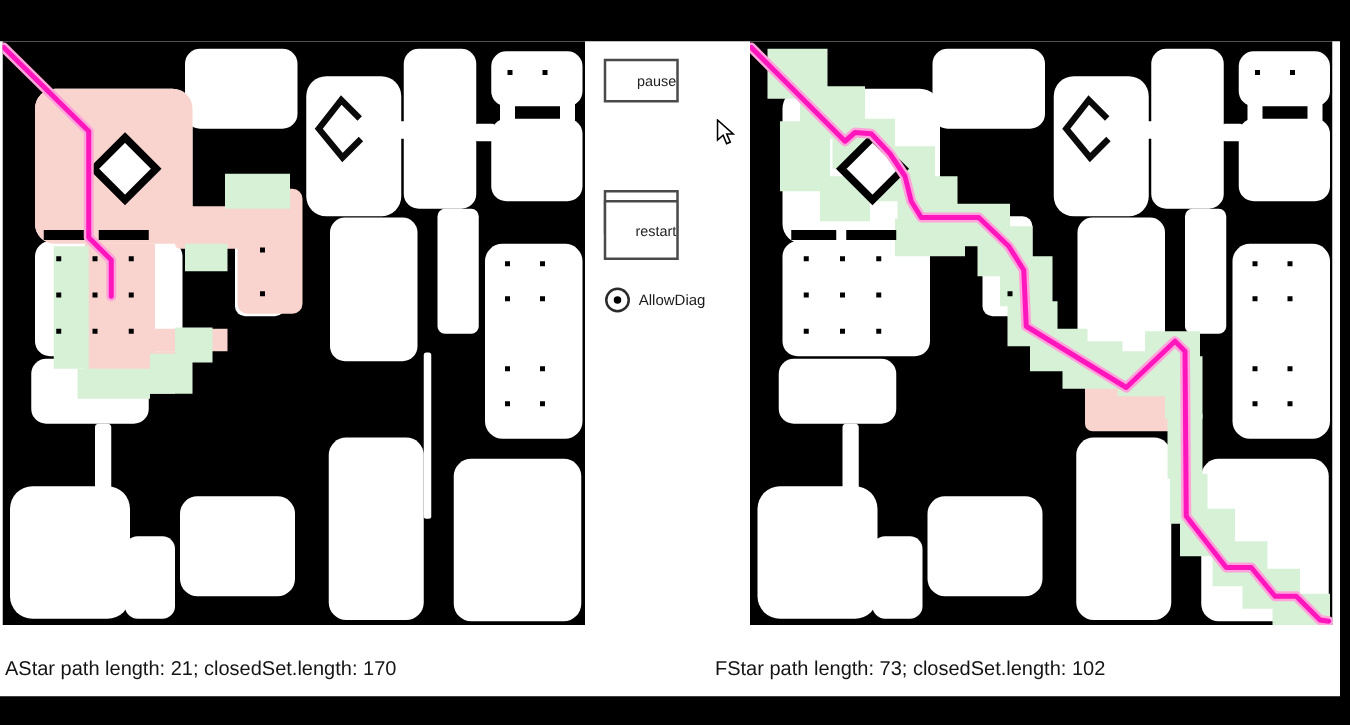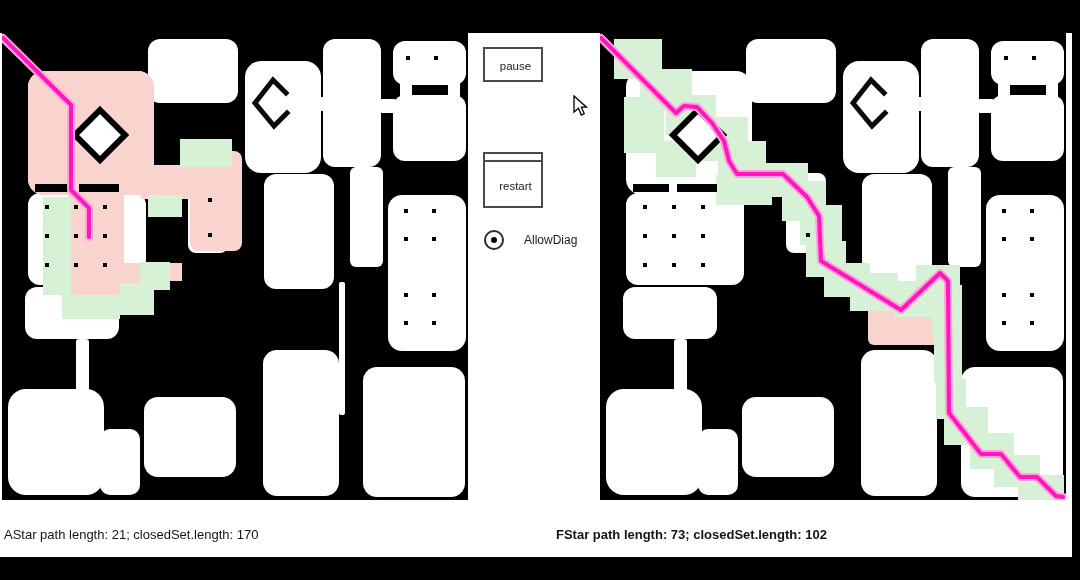--- a/index.html
+++ b/index.html
@@ -7,33 +7,33 @@
        font-family:"Liberation Sans",sans-serif;}
   .bar{position:absolute;background:#000;}
   #top-bar{left:0;top:0;width:1080px;height:33px;}
   #bottom-bar{left:0;top:557px;width:1080px;height:23px;}
   #right-bar{left:1072px;top:0;width:8px;height:580px;}
   svg.panel{position:absolute;top:33px;width:466px;height:467px;display:block;}
   #panel-astar{left:2px;}
   #panel-fstar{left:600px;}
   .btn{position:absolute;left:483px;width:60px;height:35px;background:#fff;
        border:2px solid #4a4a4a;box-sizing:border-box;font-family:"Liberation Sans",sans-serif;
-       font-size:11.5px;color:#222;text-align:center;padding:3px 0 0 5px;display:block;cursor:pointer;}
+       font-size:11.5px;color:#222;text-align:right;padding:3px 0 0 5px;display:block;cursor:pointer;}
   #btn-pause{top:47px;}
   #btn-step{top:104px;margin-top:48px;}
   #btn-restart{top:160px;height:48px;}
   .radio-row{position:absolute;left:484px;top:230px;display:flex;align-items:center;
-             gap:20px;cursor:pointer;}
+             gap:7px;cursor:pointer;}
   .radio{width:20px;height:20px;border:2px solid #2b2b2b;border-radius:50%;background:#fff;
          box-sizing:border-box;display:flex;align-items:center;justify-content:center;}
   .radio-dot{width:6px;height:6px;border-radius:50%;background:#000;}
   .radio-label{font-size:12px;color:#1a1a1a;}
-  .status{position:absolute;top:527px;font-size:13px;color:#141414;white-space:nowrap;}
+  .status{position:absolute;top:527px;font-size:16px;color:#141414;white-space:nowrap;}
   #status-astar{left:4px;}
-  #status-fstar{left:556px;font-weight:bold;}
+  #status-fstar{left:572px;}
   #cursor{position:absolute;left:573px;top:95px;width:16px;height:22px;pointer-events:none;}
 </style>
 </head>
 <body>
 
 <div class="bar" id="top-bar"></div>
 
 <svg class="panel" id="panel-astar" viewBox="0 0 466 467">
     <rect x="0" y="0" width="466" height="467" rx="0" ry="0" fill="#000000"></rect>
     <rect x="146" y="6" width="90" height="64" rx="12" ry="12" fill="#ffffff"></rect>

